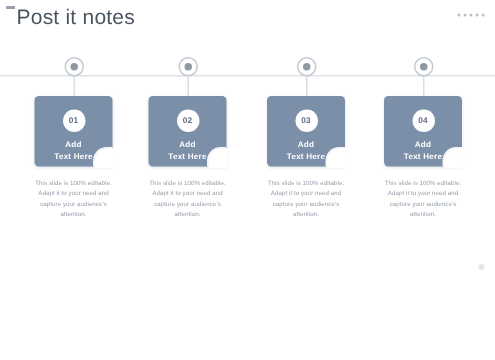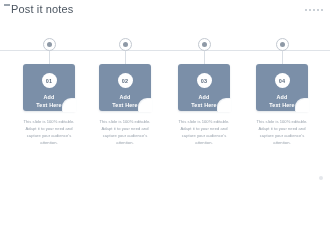--- a/index.html
+++ b/index.html
@@ -36,21 +36,21 @@
     left: 4px;
     top: 4px;
     width: 6px;
     height: 2px;
     background: #9aa3ad;
   }
   .page-title {
     position: absolute;
     left: 11px;
     top: 3px;
-    font-size: 11px;
+    font-size: 14px;
     font-weight: 400;
     color: #4b5560;
     letter-spacing: 0.15px;
     white-space: nowrap;
   }
   .header-dots {
     position: absolute;
     right: 7px;
     top: 9px;
     display: flex;

